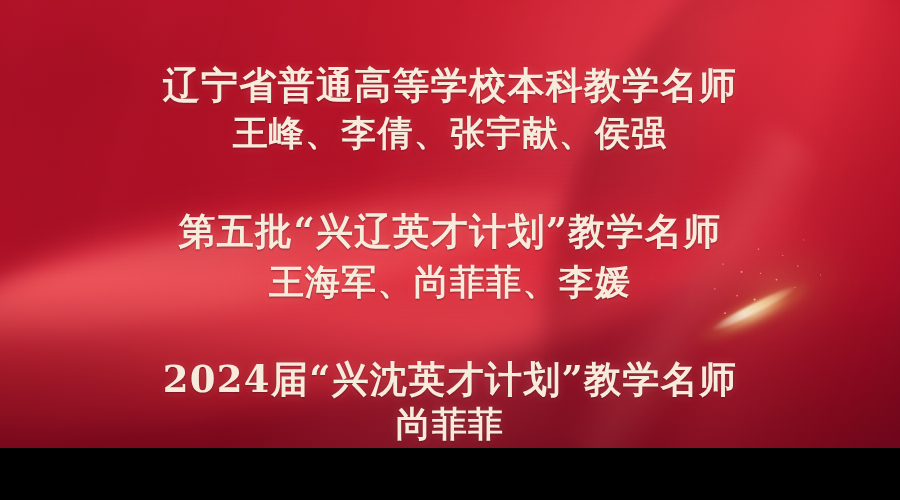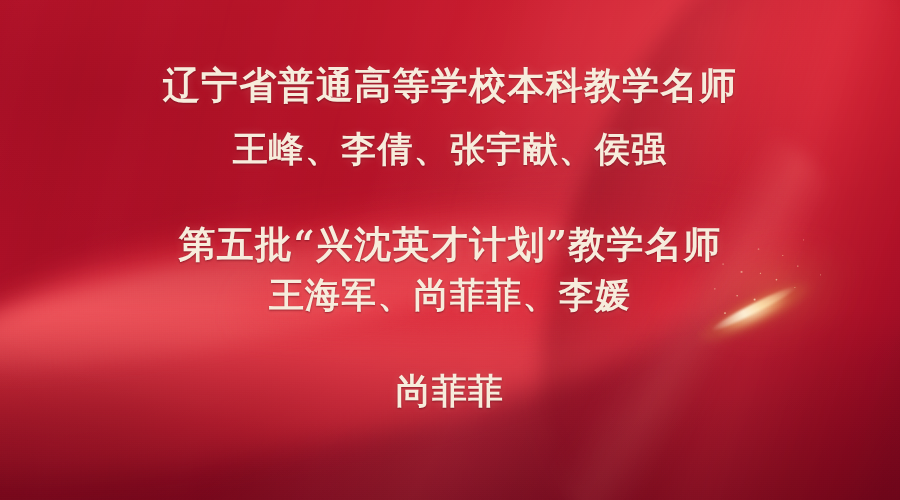--- a/index.html
+++ b/index.html
@@ -3,21 +3,21 @@
 <meta charset="utf-8">
 <style>
   html, body {
     margin: 0;
     padding: 0;
     background: #000;
   }
   #poster {
     position: relative;
     width: 900px;
-    height: 500px;
+    height: 448px;
     overflow: hidden;
     font-family: "DejaVu Serif", "Liberation Serif", serif;
     
     background: #a81028;
     user-select: none;
   }
 
   
   .bg-layer {
     position: absolute;
@@ -261,21 +261,21 @@
     line-height: 46px;
   }
   .line-names {
     font-size: 35px;
     line-height: 44px;
   }
   
   #block-1 { margin-top: 62px; }
   #block-2 { margin-top: 50px; }
   #block-3 { margin-top: 52px; }
-  #block-1 .line-names { margin-top: 19px; }
+  #block-1 .line-names { margin-top: 6px; font-family: Liberation Mono, monospace; }
   #block-2 .line-names { margin-top: 6px; }
   #block-3 .line-names { }
 </style>
 </head>
 <body>
 
 <div id="poster">
 
   <div class="bg-layer bg-base"></div>
   <div class="bg-layer bg-folds"></div>
@@ -298,22 +298,23 @@
   <div class="bg-layer bg-grain"></div>
 
   <div class="content">
 
     <div class="block" id="block-1">
       <div class="line line-title">辽宁省普通高等学校本科教学名师</div>
       <div class="line line-names">王峰、李倩、张宇献、侯强</div>
     </div>
 
     <div class="block" id="block-2">
-      <div class="line line-title">第五批“兴沈英才计划”教学名师</div>
+      <div class="line line-title">第五批“兴辽英才计划”教学名师</div>
       <div class="line line-names">王海军、尚菲菲、李媛</div>
     </div>
 
     <div class="block" id="block-3">
+      <div class="line line-title">2024届“兴沈英才计划”教学名师</div>
       <div class="line line-names">尚菲菲</div>
     </div>
 
   </div>
 </div>
 
 </body></html>

